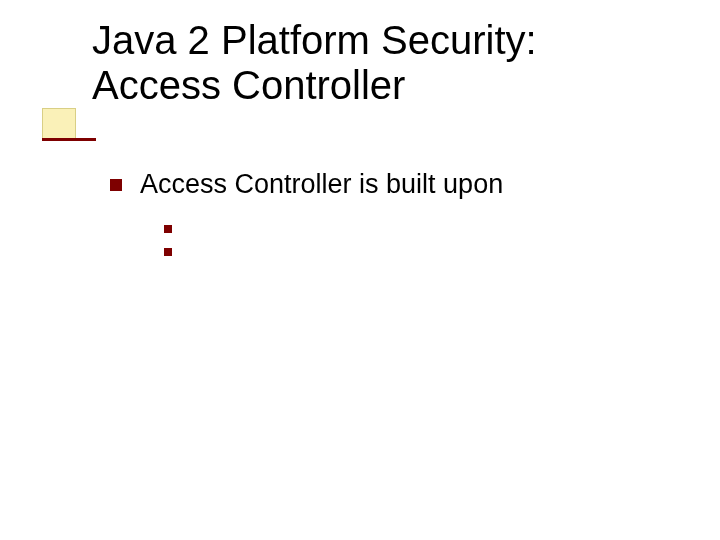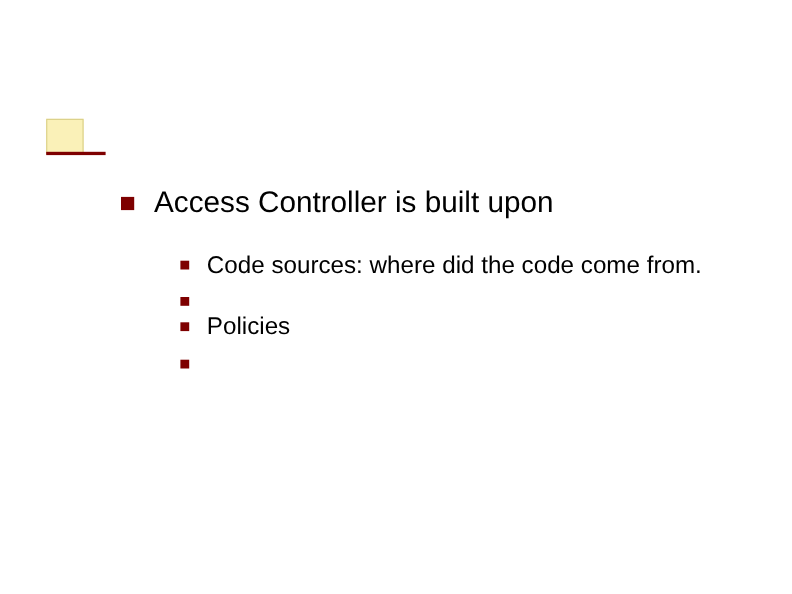--- a/index.html
+++ b/index.html
@@ -47,21 +47,21 @@
   }
   .body {
     position: absolute;
     left: 110px;
     top: 168px;
     width: 560px;
   }
   .lvl1 {
     display: flex;
     align-items: flex-start;
-    margin-bottom: 24px;
+    margin-bottom: 12px;
   }
   .lvl1 .bullet {
     width: 12px;
     height: 12px;
     background: #7e0000;
     margin-top: 11px;
     margin-right: 18px;
     flex: 0 0 auto;
   }
   .lvl1 .text {
@@ -89,40 +89,33 @@
     font-size: 22px;
     line-height: 1.35;
     max-width: 470px;
   }
 </style>
 </head>
 <body>
 
 <div class="slide">
 
+  <div class="title">Java 2 Platform Security: Access Controller</div>
 
   <div class="accent-box"></div>
   <div class="accent-line"></div>
 
   <div class="body">
     <div class="lvl1">
       <span class="bullet"></span>
       <span class="text">Access Controller is built upon</span>
     </div>
     <div class="lvl2-group">
       <div class="lvl2">
         <span class="bullet"></span>
-        <span class="text">Code sources: where did the code come from.</span>
-      </div>
-      <div class="lvl2">
-        <span class="bullet"></span>
-      </div>
-      <div class="lvl2">
-        <span class="bullet"></span>
-        <span class="text">Policies</span>
       </div>
       <div class="lvl2">
         <span class="bullet"></span>
       </div>
     </div>
   </div>
 
 </div>
 
 </body></html>

